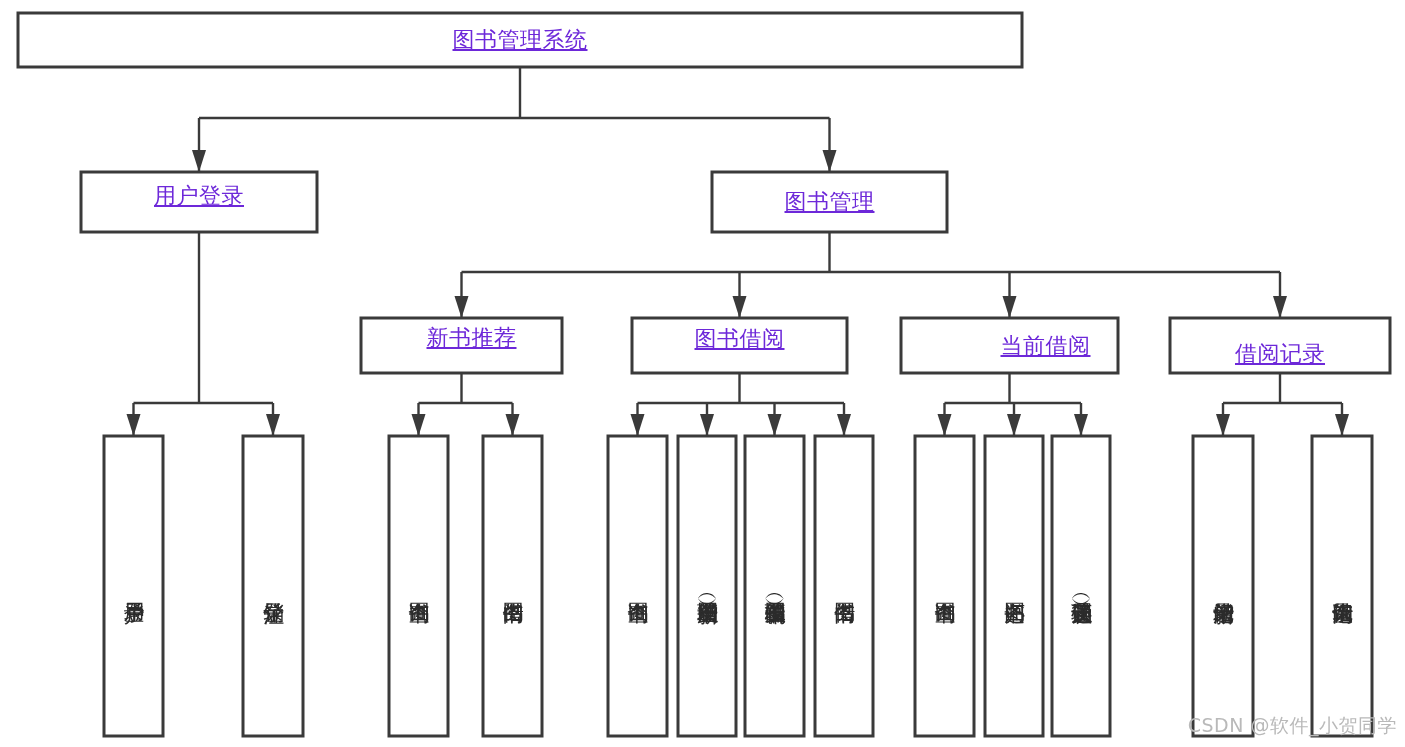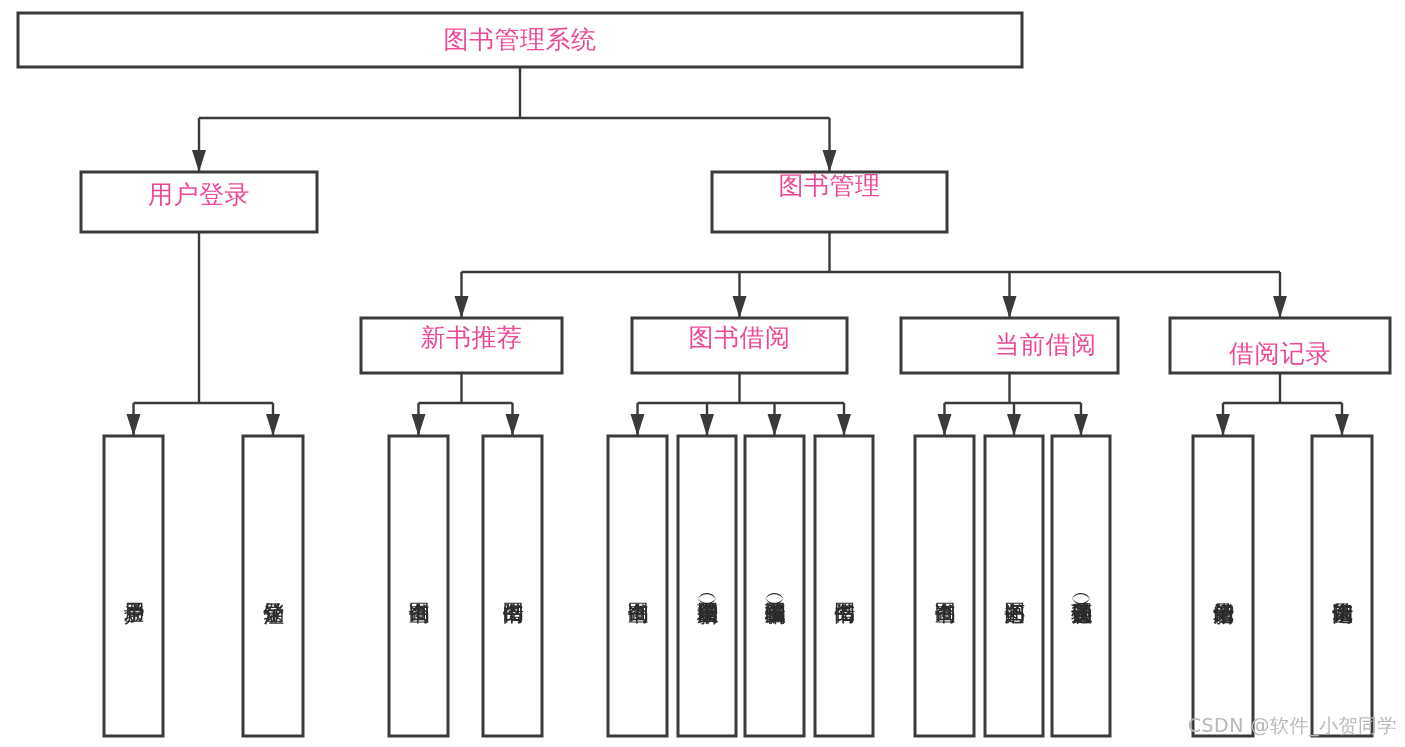--- a/index.html
+++ b/index.html
@@ -39,26 +39,27 @@
   .arrow-head {
     fill: #3a3a3a;
     stroke: none;
   }
   .node-label-h {
     position: absolute;
     display: flex;
     align-items: center;
     justify-content: center;
     text-align: center;
-    color: #ec4899;
-    font-size: 25px;
+    color: #6d28d9;
+    font-size: 22px;
     line-height: 1.15;
     letter-spacing: 0.5px;
     white-space: nowrap;
     pointer-events: none;
+    text-decoration: underline;
   }
   .node-label-v {
     position: absolute;
     display: flex;
     align-items: center;
     justify-content: center;
     text-align: center;
     color: #2b2b2b;
     font-size: 21px;
     line-height: 1.22;
@@ -158,21 +159,21 @@
         <line x1="1223" y1="403" x2="1223" y2="436" class="connector"></line>
         <polygon points="1216,414 1230,414 1223,436" class="arrow-head"></polygon>
         <line x1="1342" y1="403" x2="1342" y2="436" class="connector"></line>
         <polygon points="1335,414 1349,414 1342,436" class="arrow-head"></polygon>
       </g>
   </svg>
 
   <div id="labels-layer">
       <div class="node-label-h" style="left: 18px; top: 13px; width: 1004px; height: 54px;">图书管理系统</div>
       <div class="node-label-h" style="left: 81px; top: 172px; width: 236px; height: 47px;">用户登录</div>
-      <div class="node-label-h" style="left: 712px; top: 156px; width: 235px; height: 60px;">图书管理</div>
+      <div class="node-label-h" style="left: 712px; top: 172px; width: 235px; height: 60px;">图书管理</div>
       <div class="node-label-h" style="left: 371px; top: 318px; width: 201px; height: 40px;">新书推荐</div>
       <div class="node-label-h" style="left: 632px; top: 318px; width: 215px; height: 41px;">图书借阅</div>
       <div class="node-label-h" style="left: 901px; top: 318px; width: 217px; height: 55px; margin-left: 36px;">当前借阅</div>
       <div class="node-label-h" style="left: 1170px; top: 318px; width: 220px; height: 72px;">借阅记录</div>
       <div class="node-label-v" style="left: 104px; top: 436px; width: 59px; height: 300px;">用户登录</div>
       <div class="node-label-v" style="left: 243px; top: 436px; width: 60px; height: 300px;">注销登录</div>
       <div class="node-label-v" style="left: 389px; top: 436px; width: 59px; height: 300px;">查询图书</div>
       <div class="node-label-v" style="left: 483px; top: 436px; width: 59px; height: 300px;">借阅图书</div>
       <div class="node-label-v" style="left: 608px; top: 436px; width: 59px; height: 300px;">查询图书</div>
       <div class="node-label-v" style="left: 678px; top: 436px; width: 58px; height: 300px;">新增图书（管理员）</div>

